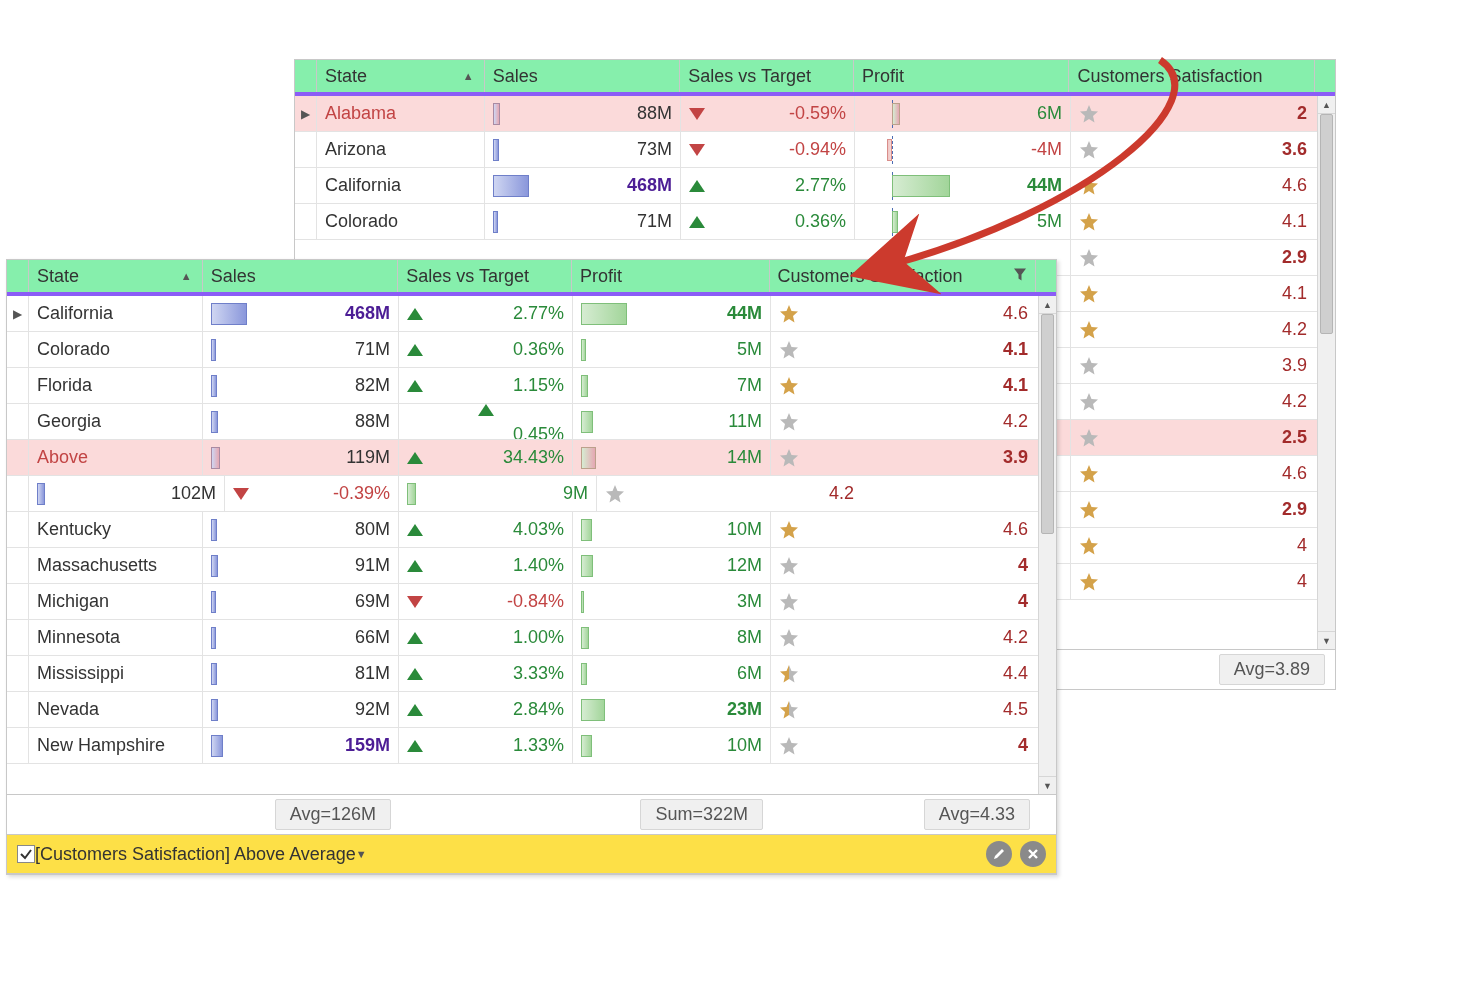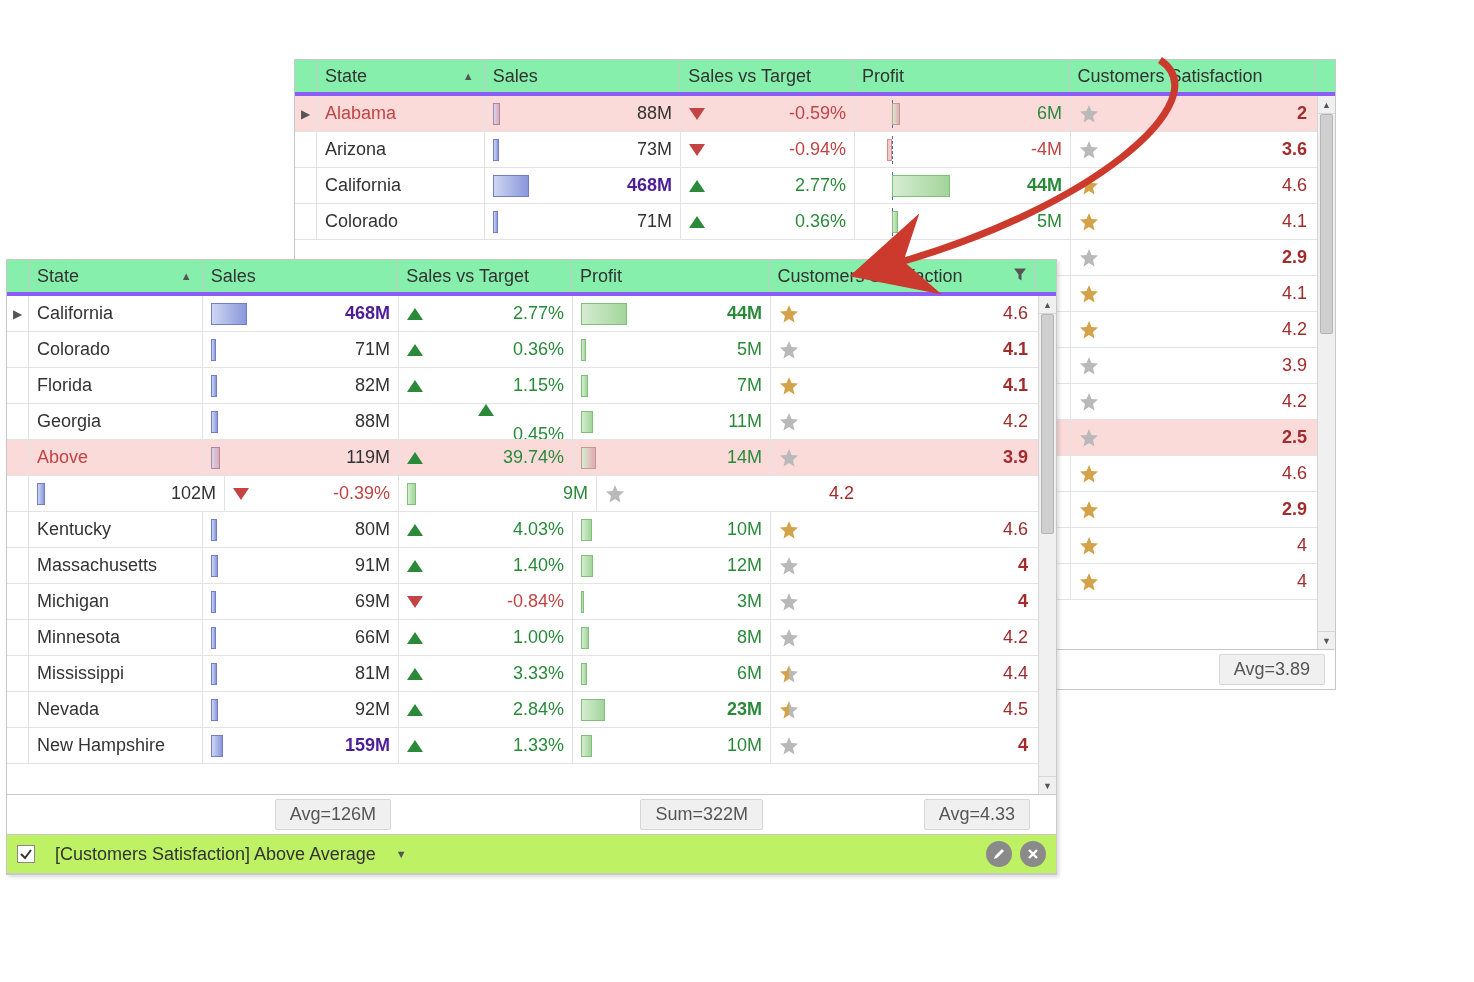--- a/index.html
+++ b/index.html
@@ -210,25 +210,25 @@
     border: 1px solid #d6d6d6;
     border-radius: 2px;
     padding: 4px 14px;
     color: #555;
   }
   
   .filter-bar {
     height: 40px;
     border-top: 1px solid #c8c8c8;
     border-bottom: 1px solid #c8c8c8;
-    background: #bef264;
+    background: #fde047;
     display: flex;
     align-items: center;
     padding: 0 10px;
-    gap: 20px;
+    gap: 0;
     flex: 0 0 auto;
   }
   .chk {
     width: 18px; height: 18px;
     border: 1px solid #888;
     background: #fff;
     display: flex;
     align-items: center;
     justify-content: center;
   }
@@ -689,21 +689,21 @@
             <span class="state-txt pink">Above</span>
           </div>
     <div class="cell" style="width:196px; gap:6px;">
       <div class="bar-wrap" style="width:36px; flex:0 0 36px;">
               <div class="bar-blue pink-tint" style="width:25%;"></div>
             </div>
       <span class="val-right sales-val">119M</span>
     </div>
     <div class="cell" style="width:174px; gap:8px;">
       <span class="tri-up"></span>
-            <span class="val-right svt-val pos">39.74%</span>
+            <span class="val-right svt-val pos">34.43%</span>
     </div>
     <div class="cell" style="width:198px; gap:6px;">
       <div style="flex:0 0 46px;">
               <div class="bar-wrap">
                 <div class="bar-green pink-tint" style="width:32%;"></div>
               </div>
             </div>
       <span class="val-right profit-val pos">14M</span>
     </div>
     <div class="cell" style="width:265px; gap:8px;">

